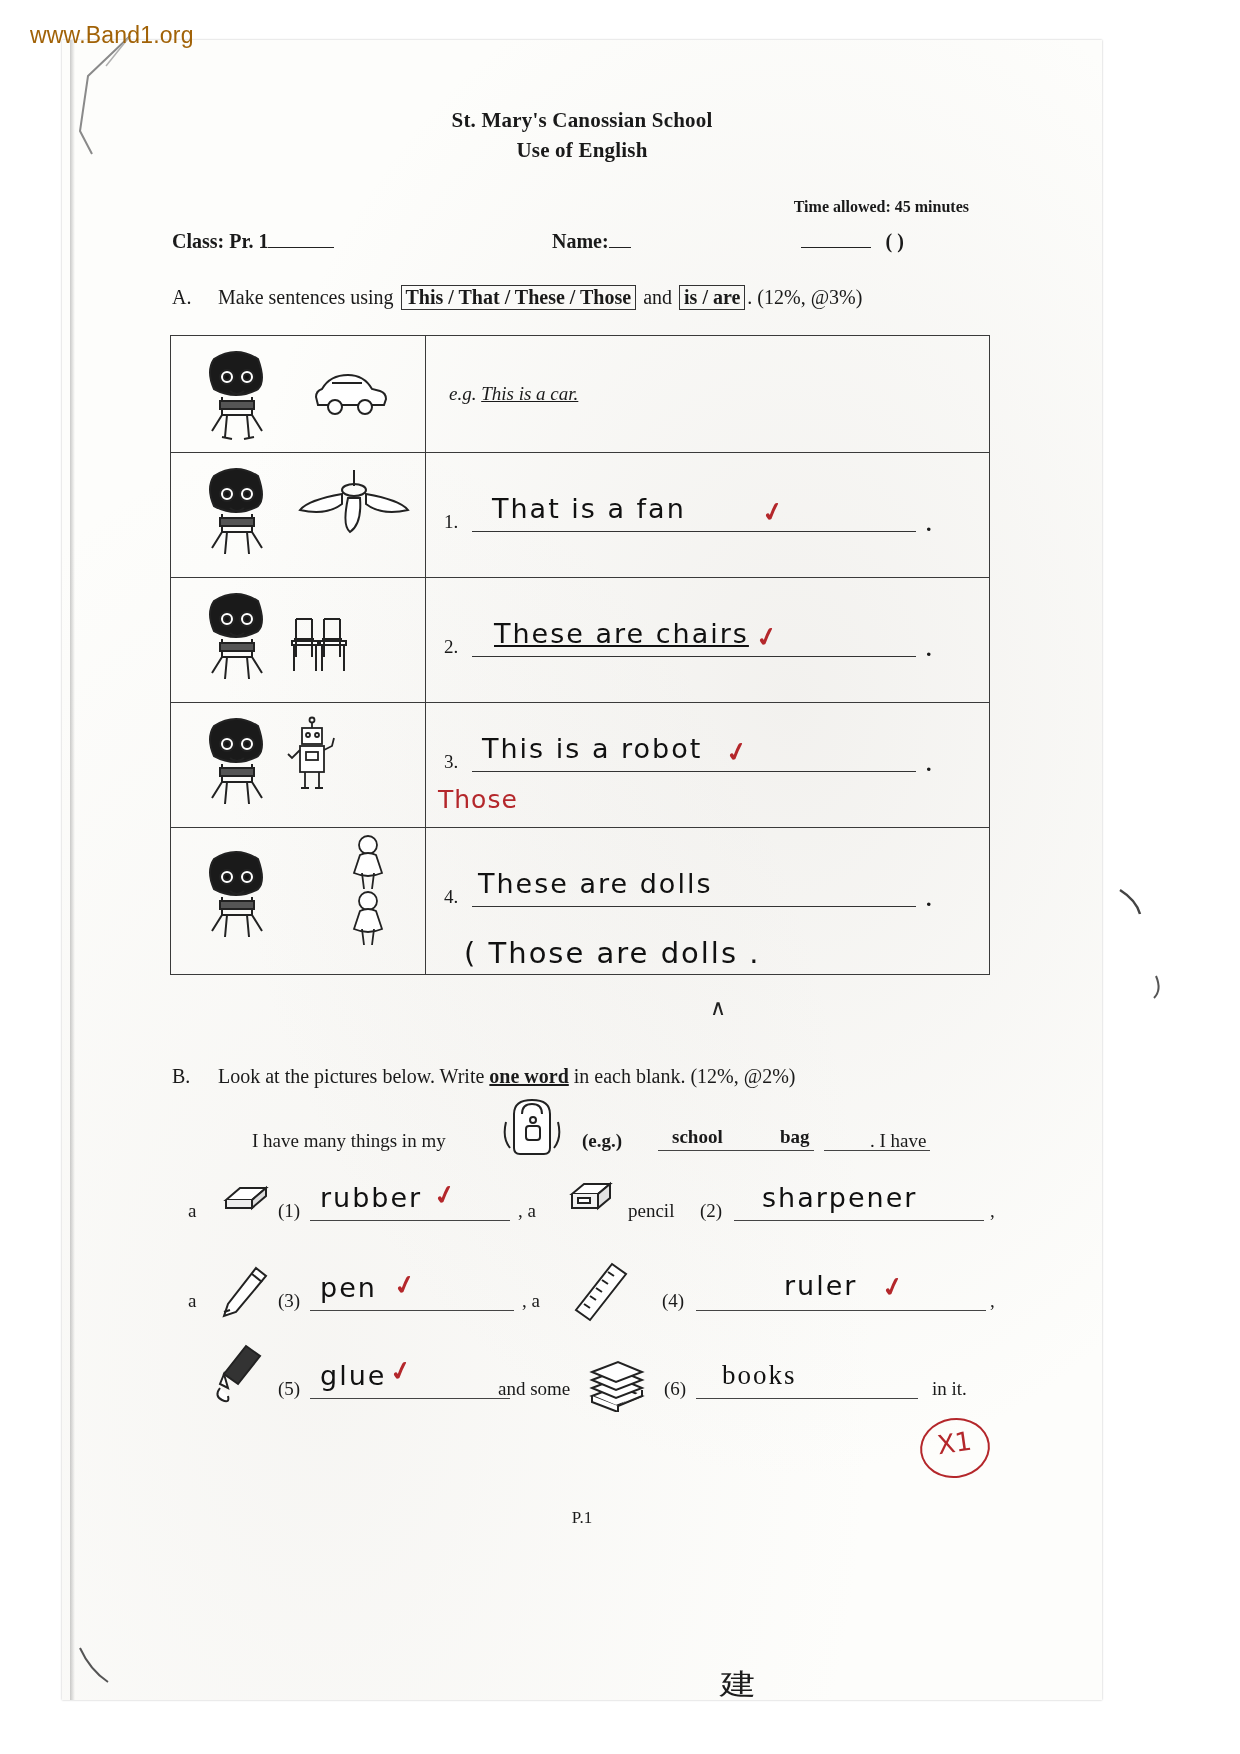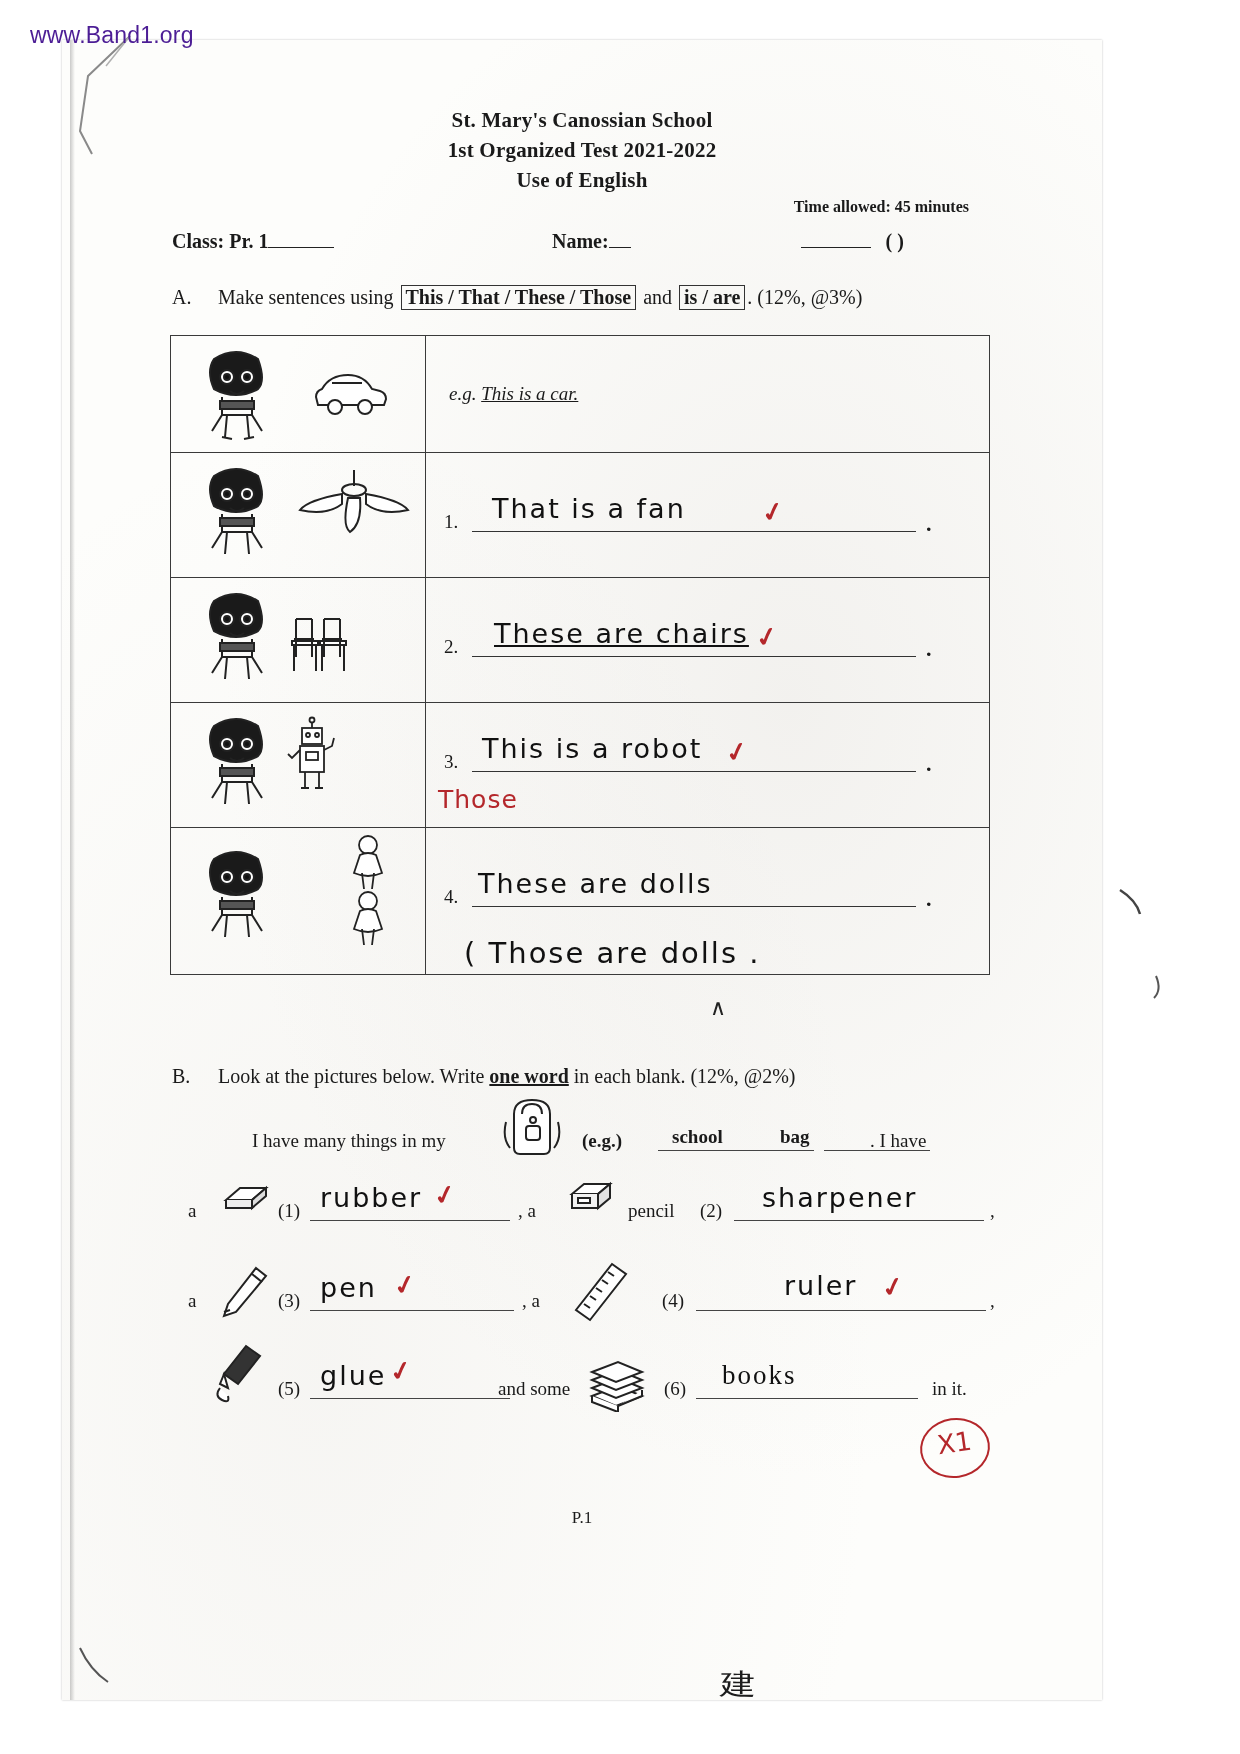--- a/index.html
+++ b/index.html
@@ -46,21 +46,21 @@
     position: absolute;
     left: 78px; top: 36px;
     width: 90px; height: 130px;
     pointer-events: none;
   }
   .watermark {
     position: absolute;
     left: 30px; top: 22px;
     font-family: "Liberation Sans", sans-serif;
     font-size: 23px;
-    color: #4c1d95;
+    color: #a16207;
     letter-spacing: 0.2px;
   }
 
   
   .doc {
     position: absolute;
     left: 62px; top: 40px;
     width: 1040px; height: 1660px;
   }
   .title-block {
@@ -270,21 +270,20 @@
   <path d="M52 0 L10 40 L2 95 L14 118" stroke="#8a8a8a" stroke-width="2" fill="none"></path>
   <path d="M52 0 L28 30" stroke="#b0b0b0" stroke-width="1.5" fill="none"></path>
 </svg>
 
 <div class="watermark">www.Band1.org</div>
 
 <div class="doc">
 
   <div class="title-block">
     <div>St. Mary's Canossian School</div>
-    <div>1st Organized Test 2021-2022</div>
     <div>Use of English</div>
   </div>
 
   <div class="time-allowed">Time allowed: 45 minutes</div>
 
   <div class="class-line">
     <span>Class: Pr. 1</span><span class="class-blank"></span>
   </div>
 
   <div class="name-line">

